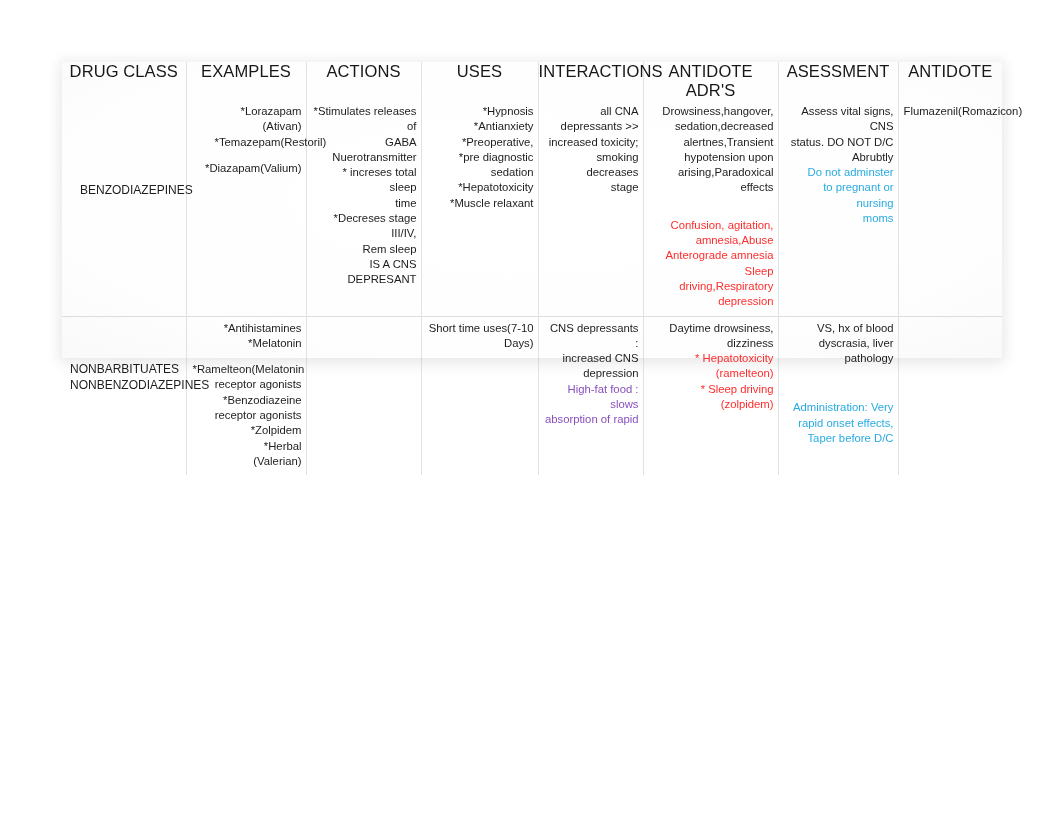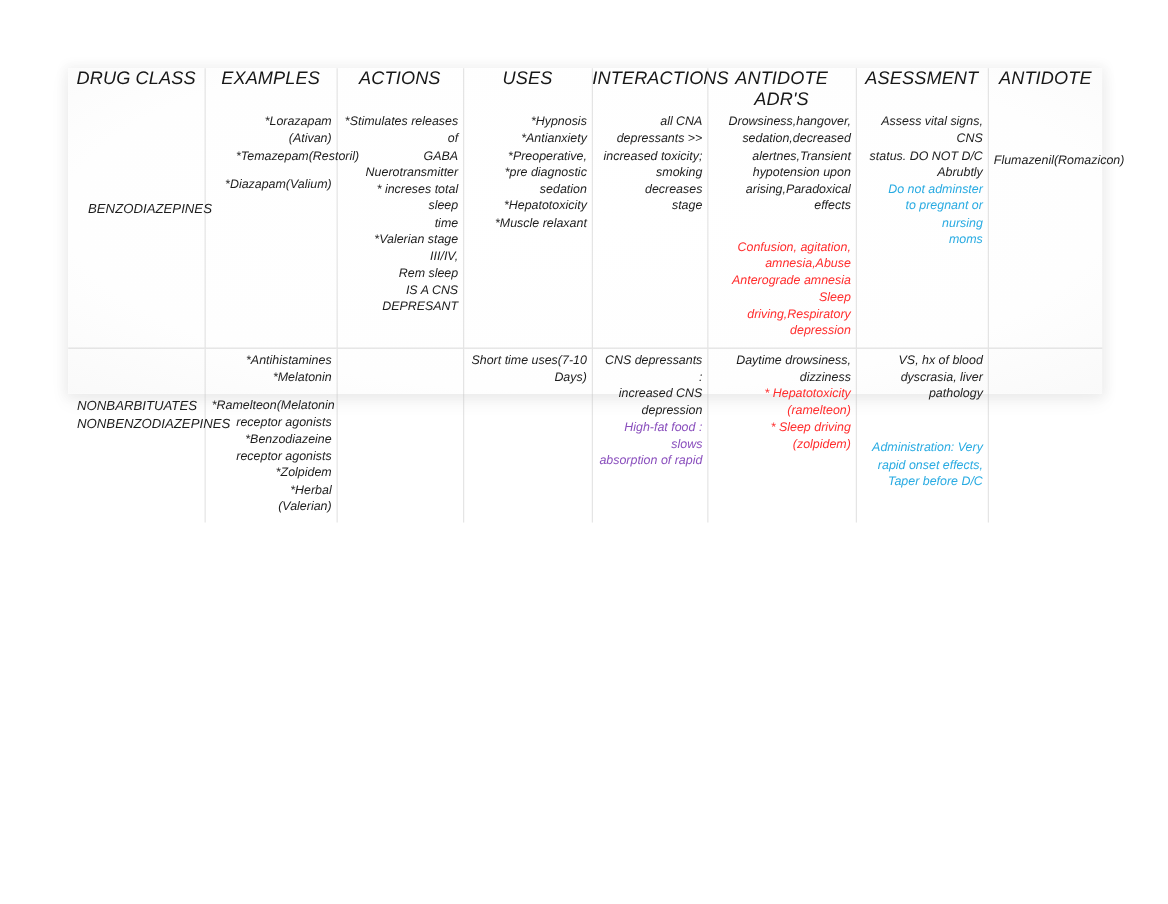--- a/index.html
+++ b/index.html
@@ -51,21 +51,20 @@
     table-layout: fixed;
   }
 
   table.drug-table td,
   table.drug-table th {
     vertical-align: top;
     padding: 0;
     border-right: 1px solid rgba(190,190,190,0.45);
     background: transparent;
     position: relative;
-    font-style: italic;
   }
   table.drug-table tr > *:last-child { border-right: none; }
 
   tr.body-row.second td {
     border-top: 1px solid rgba(190,190,190,0.5);
   }
 
   
   th.col-head {
     height: 26px;
@@ -104,21 +103,21 @@
   .blue   { color: #29abe2; }
   .purple { color: #8a4fbd; }
 
   
   td.class-cell-1 .rowlabel { padding-top: 82px; padding-left: 18px; }
   td.class-cell-2 .rowlabel { padding-top: 44px; padding-left: 8px; }
 
   tr.body-row.first  td { height: 152px; }
   tr.body-row.second td { height: 116px; }
 
-  .antidote-cell { padding-left: 5px; margin-top: 35px; }
+  .antidote-cell { padding-left: 5px; }
 </style>
 </head>
 <body>
 
 <div id="page">
 
   <div class="table-shell"></div>
 
   <table class="drug-table">
     <colgroup>
@@ -161,21 +160,21 @@
             <p class="ind1">*Diazapam(Valium)</p>
           </div>
         </td>
 
         <td>
           <div class="cell">
             <p>*Stimulates releases of</p>
             <p>GABA Nuerotransmitter</p>
             <p>*  increses total sleep</p>
             <p>time</p>
-            <p class="ind1">*Valerian stage III/IV,</p>
+            <p class="ind1">*Decreses stage III/IV,</p>
             <p>Rem sleep</p>
             <p class="ind-cns">IS A CNS</p>
             <p>DEPRESANT</p>
           </div>
         </td>
 
         <td>
           <div class="cell">
             <p>*Hypnosis</p>
             <p>*Antianxiety</p>

